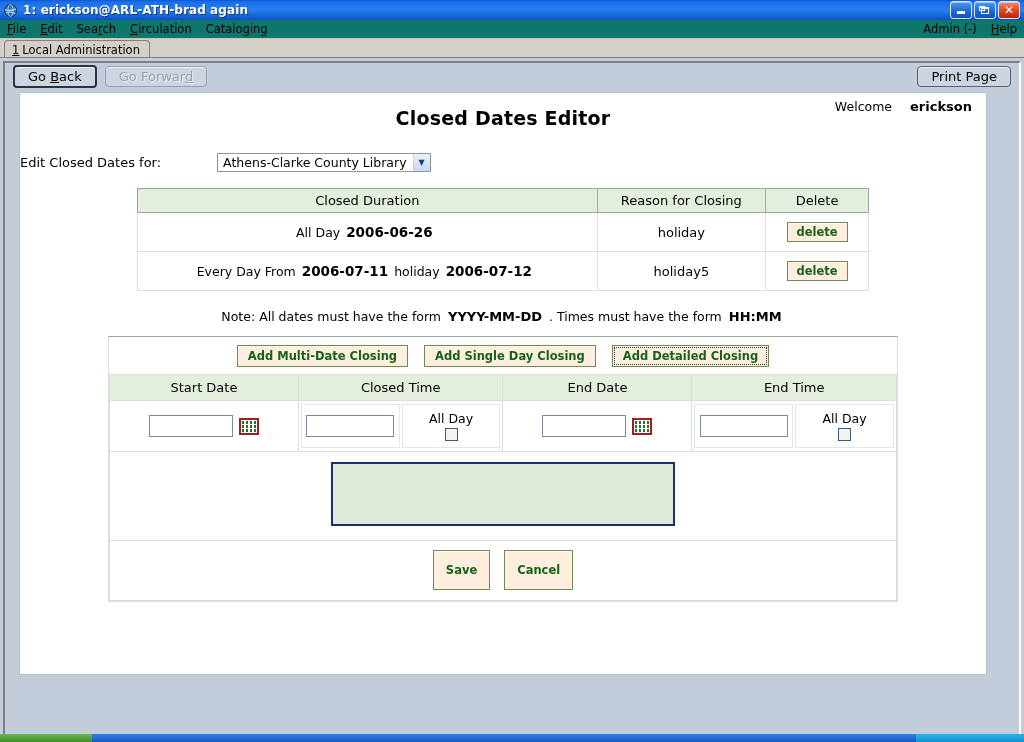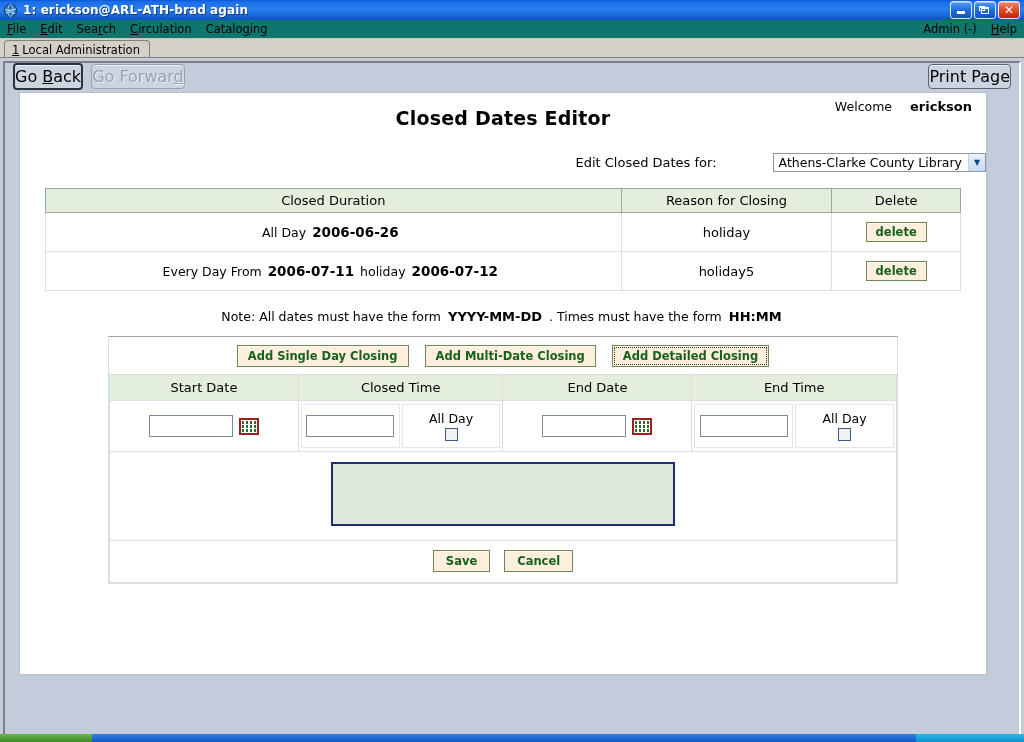--- a/index.html
+++ b/index.html
@@ -56,21 +56,21 @@
     margin:3px;height:699px;box-sizing:border-box;
     border:2px solid;border-color:#808080 #ffffff #ffffff #808080;
     background:#c3ccdb;position:relative;
   }
   .toolbar{
     height:26px;display:flex;align-items:center;padding:0 8px;
     background:#c3ccdb;
   }
   .tbtn{
     font-family:"DejaVu Sans","Liberation Sans",sans-serif;
-    font-size:16px;padding:2px 0;margin-right:8px;
+    font-size:13px;padding:2px 13px;margin-right:8px;
     background:#ccd4e0;border:1px solid #5a6270;border-radius:4px;
     box-shadow:inset 0 1px 0 #eef2f8;color:#000;white-space:nowrap;
   }
   .tbtn.strong{border-width:2px;border-color:#2c3340;font-weight:normal;}
   .tbtn.disabled{color:#9aa2ae;border-color:#9aa2ae;text-shadow:1px 1px 0 #e8edf4;}
   .tbtn.right{margin-left:auto;margin-right:0;}
 
   
   .content{
     position:absolute;left:14px;right:32px;top:29px;height:583px;
@@ -79,41 +79,41 @@
   }
   .welcome{
     position:absolute;right:14px;top:6px;font-size:12.5px;white-space:nowrap;
   }
   .welcome .uname{font-weight:bold;font-size:13px;margin-left:14px;}
   h1.page-title{
     margin:0;padding:14px 0 0;text-align:center;
     font-size:19px;font-weight:bold;letter-spacing:.2px;
   }
   .selector-row{
-    display:flex;align-items:center;justify-content:flex-end;
+    display:flex;align-items:center;justify-content:flex-start;
     margin-top:24px;font-size:13px;
   }
   .selector-row .lbl{margin-right:8px;}
   .sel{
     display:inline-flex;align-items:center;
     border:1px solid #8e96a3;background:#fff;
     height:19px;padding:0 0 0 5px;font-size:12.5px;box-sizing:border-box;margin-left:48px;
   }
   .sel .val{padding-right:6px;white-space:nowrap;}
   .sel .arrow{
     width:16px;height:17px;margin:0;border-left:1px solid #c8cdd6;
     background:linear-gradient(to bottom,#eaf1fb,#c9d9f2);
     display:flex;align-items:center;justify-content:center;
     font-size:8px;color:#15428b;
   }
 
   
   table{border-collapse:collapse;}
   .cd-table{
-    width:916px;margin:16px auto 0;table-layout:fixed;
+    width:732px;margin:16px auto 0;table-layout:fixed;
     border:1px solid #9aa89a;font-size:13px;
   }
   .cd-table th{
     background:#e3eedd;border:1px solid #9aa89a;
     font-weight:normal;font-size:13px;padding:4px 0;text-align:center;
   }
   .cd-table td{
     border:1px solid #d8e0d8;padding:0 10px;height:38px;vertical-align:middle;
   }
   .cd-table td.dur{text-align:center;}
@@ -184,21 +184,21 @@
   .reason-cell{padding:10px 0 14px;text-align:center;border:1px solid #d8e0d8;border-top:none;}
   .reason-label{font-size:12.5px;margin-bottom:6px;}
   .reason-box{
     width:344px;height:64px;margin:0 auto;
     border:2px solid #1f2d72;background:#dfe9d9;box-sizing:border-box;
   }
   .save-row{
     display:flex;justify-content:center;gap:14px;padding:9px 0 10px;
     border:1px solid #d8e0d8;border-top:none;
   }
-  .save-row .addbtn{padding:3px 12px;}
+  .save-row .addbtn{padding:12px 12px;}
 
   
   .taskbar{
     position:absolute;left:0;bottom:0;width:1024px;height:8px;display:flex;
   }
   .tb-start{width:92px;background:linear-gradient(to bottom,#6cb84a,#3f8a29);}
   .tb-mid{flex:1;background:linear-gradient(to bottom,#2f7fe0,#1558c4);}
   .tb-tray{width:108px;background:linear-gradient(to bottom,#23b7e8,#1390cc);}
 </style>
 </head>
@@ -304,22 +304,22 @@
     <div class="note">
       <span>Note: All dates must have the form</span>
       <b>YYYY-MM-DD</b>
       <span>. Times must have the form</span>
       <b>HH:MM</b>
     </div>
 
     <div class="form-panel">
 
       <div class="addbtn-row">
+        <span class="addbtn">Add Multi-Date Closing</span>
         <span class="addbtn">Add Single Day Closing</span>
-        <span class="addbtn">Add Multi-Date Closing</span>
         <span class="addbtn focused">Add Detailed Closing</span>
       </div>
 
       <table class="f-table">
         <thead>
           <tr>
             <th style="width:24%">Start Date</th>
             <th style="width:26%">Closed Time</th>
             <th style="width:24%">End Date</th>
             <th style="width:26%">End Time</th>

